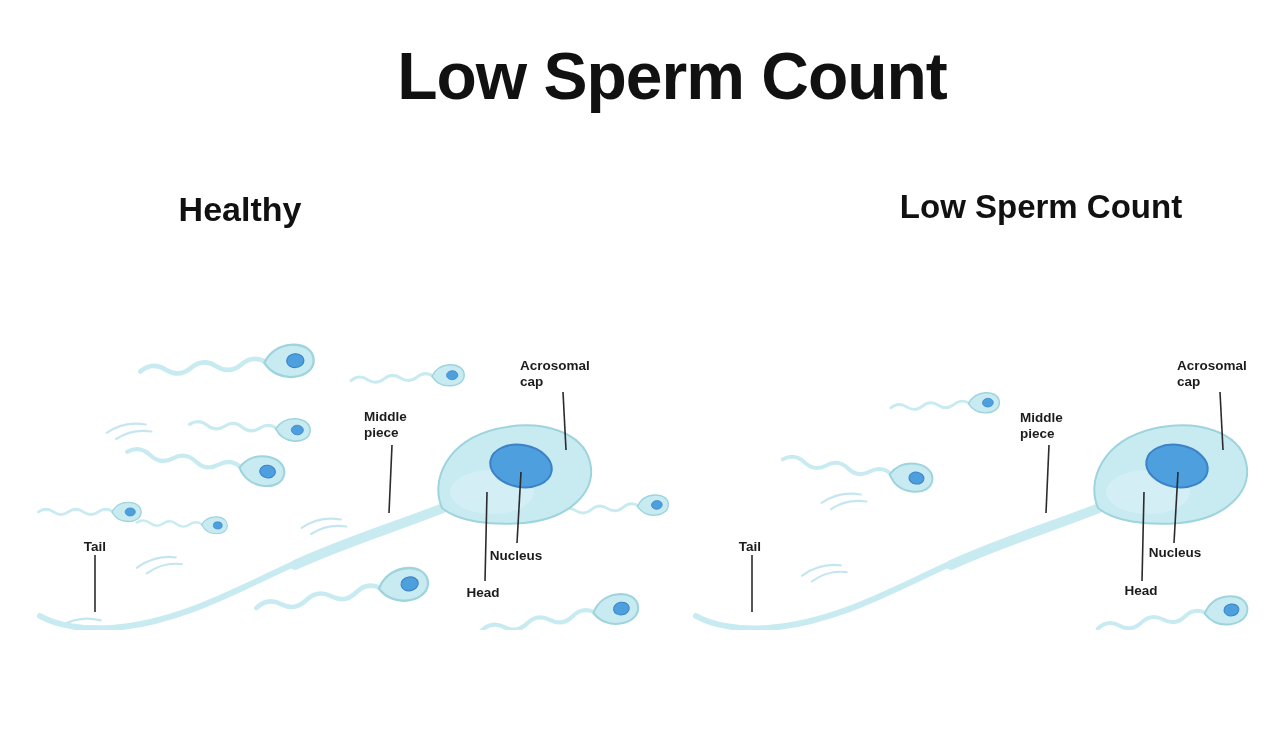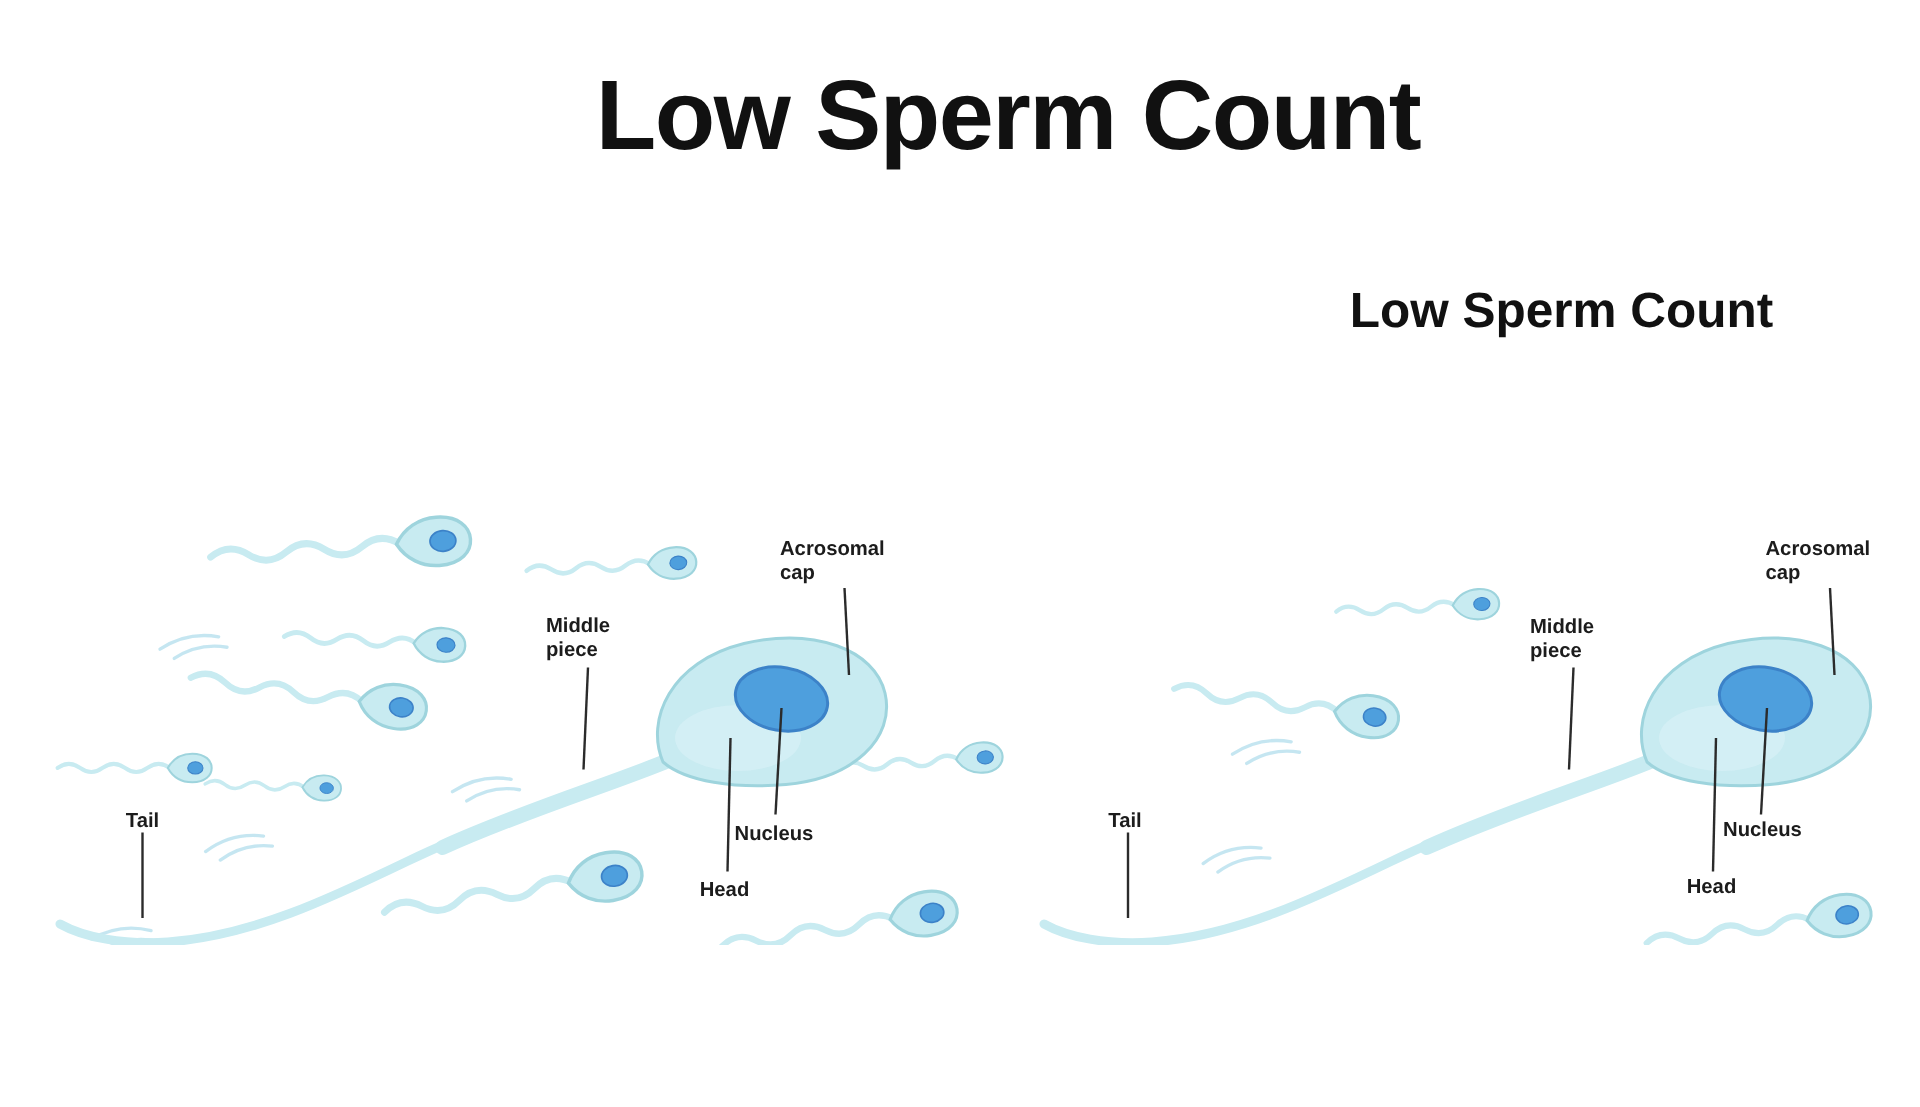--- a/index.html
+++ b/index.html
@@ -43,20 +43,21 @@
     font-size:13.5px;font-weight:bold;line-height:1.2;
     color:var(--label-text);
   }
 </style>
 </head>
 <body>
 
 <div class="stage">
 
   <h1 class="main-title">Low Sperm Count</h1>
+  <div class="panel-title left">Healthy</div>
   <div class="panel-title right">Low Sperm Count</div>
 
   <svg class="diagram-svg" width="1280" height="738" viewBox="0 0 1280 738">
     <defs>
       <g id="sperm-s">
         <path class="tail" d="M8,22 q11,-8 22,0 t22,0 t22,0 t22,0 t22,0" stroke-width="4"></path>
         <path class="sbody" d="M116,22 C121,13 130,8 140,8 C153,8 159,15 159,22 C159,29 153,36 140,36 C130,36 121,31 116,22 Z"></path>
         <ellipse class="nuc" cx="143" cy="22" rx="7.5" ry="6"></ellipse>
       </g>
       <g id="wake">

